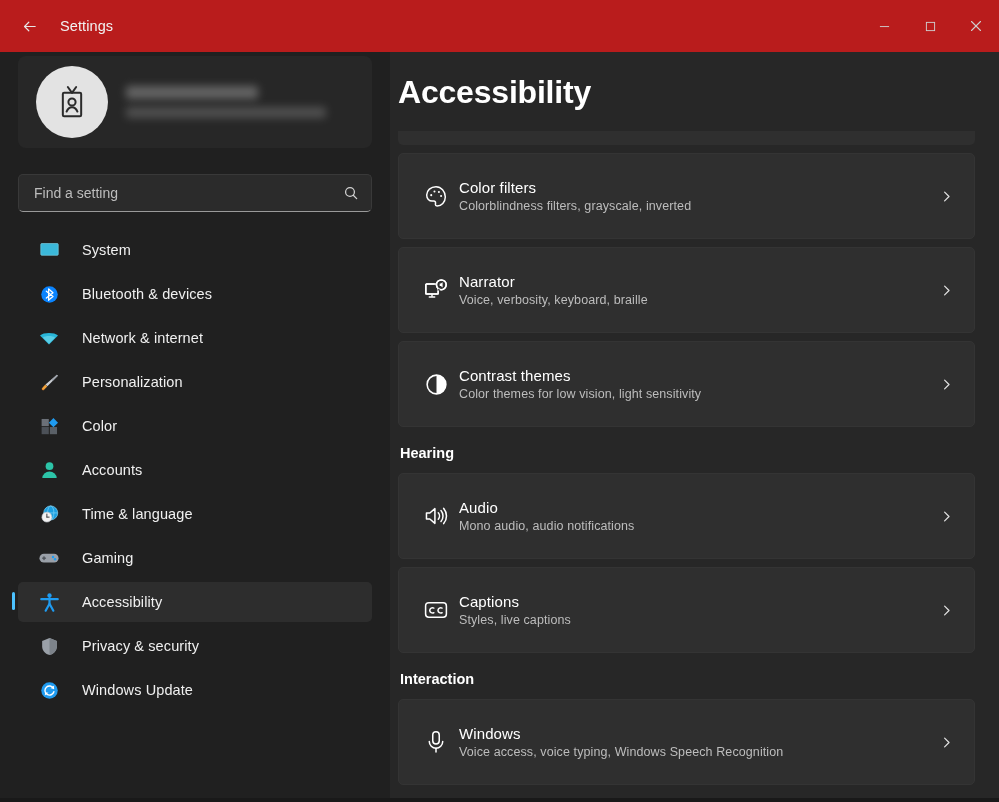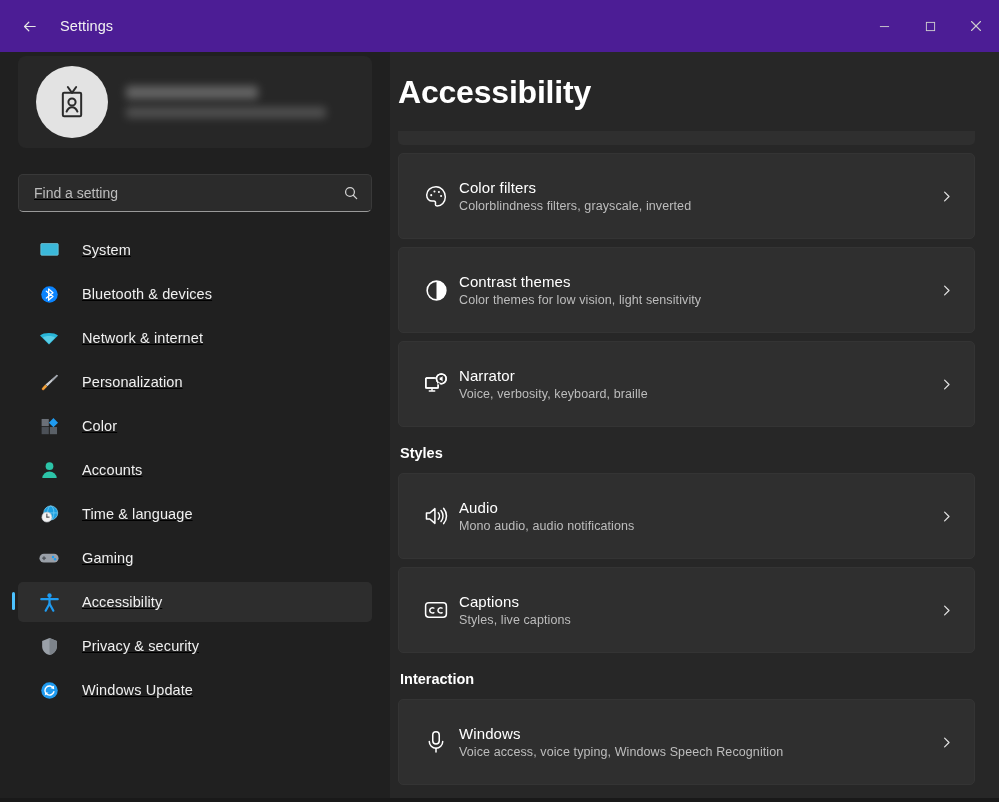--- a/index.html
+++ b/index.html
@@ -9,21 +9,21 @@
     font-family:"Liberation Sans", sans-serif;
     overflow:hidden;
     -webkit-font-smoothing:antialiased;
   }
   #app { position:relative; width:999px; height:802px; display:flex; flex-direction:column; background:#202020; }
 
   
   .titlebar {
     height:52px; flex:0 0 52px;
     display:flex; align-items:center;
-    background:#4c1d95;
+    background:#b91c1c;
     position:relative; z-index:5;
   }
   .back-btn {
     width:34px; height:34px; margin-left:12px;
     display:flex; align-items:center; justify-content:center;
     border-radius:5px; color:#e6e6e6;
   }
   .app-title {
     margin-left:14px; font-size:14.5px; color:#f2f2f2; letter-spacing:.1px;
   }
@@ -36,21 +36,20 @@
   
   .body-split { flex:1 1 auto; display:flex; min-height:0; }
 
   
   .sidebar {
     width:390px; flex:0 0 390px;
     background:#202020;
     display:flex; flex-direction:column;
     padding:0 0 0 0;
     overflow:hidden;
-    text-decoration:underline;
   }
   .profile-card {
     margin:4px 18px 0 18px;
     height:92px;
     background:#272727;
     border-radius:8px;
     display:flex; align-items:center;
     padding:0 18px;
   }
   .avatar {
@@ -363,38 +362,20 @@
             </div>
             <span class="card-chevron">
               <svg width="15" height="15" viewBox="0 0 24 24" fill="none" stroke="currentColor" stroke-width="2" stroke-linecap="round" stroke-linejoin="round">
                 <polyline points="9 5 16 12 9 19"></polyline>
               </svg>
             </span>
           </div>
 
           <div class="setting-card">
             <span class="card-icon">
-              <svg width="25" height="25" viewBox="0 0 24 24">
-                <circle cx="12" cy="12" r="9" fill="none" stroke="currentColor" stroke-width="1.5"></circle>
-                <path d="M12 3 A9 9 0 0 1 12 21 Z" fill="currentColor"></path>
-              </svg>
-            </span>
-            <div class="card-text">
-              <div class="card-title">Contrast themes</div>
-              <div class="card-sub">Color themes for low vision, light sensitivity</div>
-            </div>
-            <span class="card-chevron">
-              <svg width="15" height="15" viewBox="0 0 24 24" fill="none" stroke="currentColor" stroke-width="2" stroke-linecap="round" stroke-linejoin="round">
-                <polyline points="9 5 16 12 9 19"></polyline>
-              </svg>
-            </span>
-          </div>
-
-          <div class="setting-card">
-            <span class="card-icon">
               <svg width="26" height="26" viewBox="0 0 24 24" fill="none" stroke="currentColor" stroke-width="1.35" stroke-linejoin="round">
                 <path d="M2.6 6.4 h8.2 M2.6 6.4 v9.2 h11.4 v-3.3 M14 15.6 h-11.4"></path>
                 <rect x="2.6" y="6.4" width="11.4" height="9.2" rx="1"></rect>
                 <line x1="8.3" y1="15.6" x2="8.3" y2="18.2"></line>
                 <line x1="5.8" y1="18.4" x2="10.8" y2="18.4" stroke-linecap="round"></line>
                 <circle cx="16.9" cy="7.2" r="4.5" fill="#2f2f2f"></circle>
                 <circle cx="16.9" cy="7.2" r="4.5"></circle>
                 <path d="M14.6 10.6 L13.2 12.6 L15.6 11.9 Z" fill="#2f2f2f" stroke="none"></path>
                 <path d="M15.4 6.1 h1.1 l1.6-1.3 v4.9 l-1.6-1.3 h-1.1 z" fill="currentColor" stroke="none"></path>
               </svg>
@@ -403,21 +384,39 @@
               <div class="card-title">Narrator</div>
               <div class="card-sub">Voice, verbosity, keyboard, braille</div>
             </div>
             <span class="card-chevron">
               <svg width="15" height="15" viewBox="0 0 24 24" fill="none" stroke="currentColor" stroke-width="2" stroke-linecap="round" stroke-linejoin="round">
                 <polyline points="9 5 16 12 9 19"></polyline>
               </svg>
             </span>
           </div>
 
-          <div class="section-head">Styles</div>
+          <div class="setting-card">
+            <span class="card-icon">
+              <svg width="25" height="25" viewBox="0 0 24 24">
+                <circle cx="12" cy="12" r="9" fill="none" stroke="currentColor" stroke-width="1.5"></circle>
+                <path d="M12 3 A9 9 0 0 1 12 21 Z" fill="currentColor"></path>
+              </svg>
+            </span>
+            <div class="card-text">
+              <div class="card-title">Contrast themes</div>
+              <div class="card-sub">Color themes for low vision, light sensitivity</div>
+            </div>
+            <span class="card-chevron">
+              <svg width="15" height="15" viewBox="0 0 24 24" fill="none" stroke="currentColor" stroke-width="2" stroke-linecap="round" stroke-linejoin="round">
+                <polyline points="9 5 16 12 9 19"></polyline>
+              </svg>
+            </span>
+          </div>
+
+          <div class="section-head">Hearing</div>
 
           <div class="setting-card">
             <span class="card-icon">
               <svg width="26" height="26" viewBox="0 0 24 24" fill="none" stroke="currentColor" stroke-width="1.4" stroke-linecap="round" stroke-linejoin="round">
                 <path d="M3.2 9.2 h3.1 L11 5.2 v13.6 l-4.7-4 H3.2 z"></path>
                 <path d="M14.1 9.1 a4.3 4.3 0 0 1 0 5.8"></path>
                 <path d="M16.6 7 a7.6 7.6 0 0 1 0 10"></path>
                 <path d="M19.1 5 a10.8 10.8 0 0 1 0 14"></path>
               </svg>
             </span>

